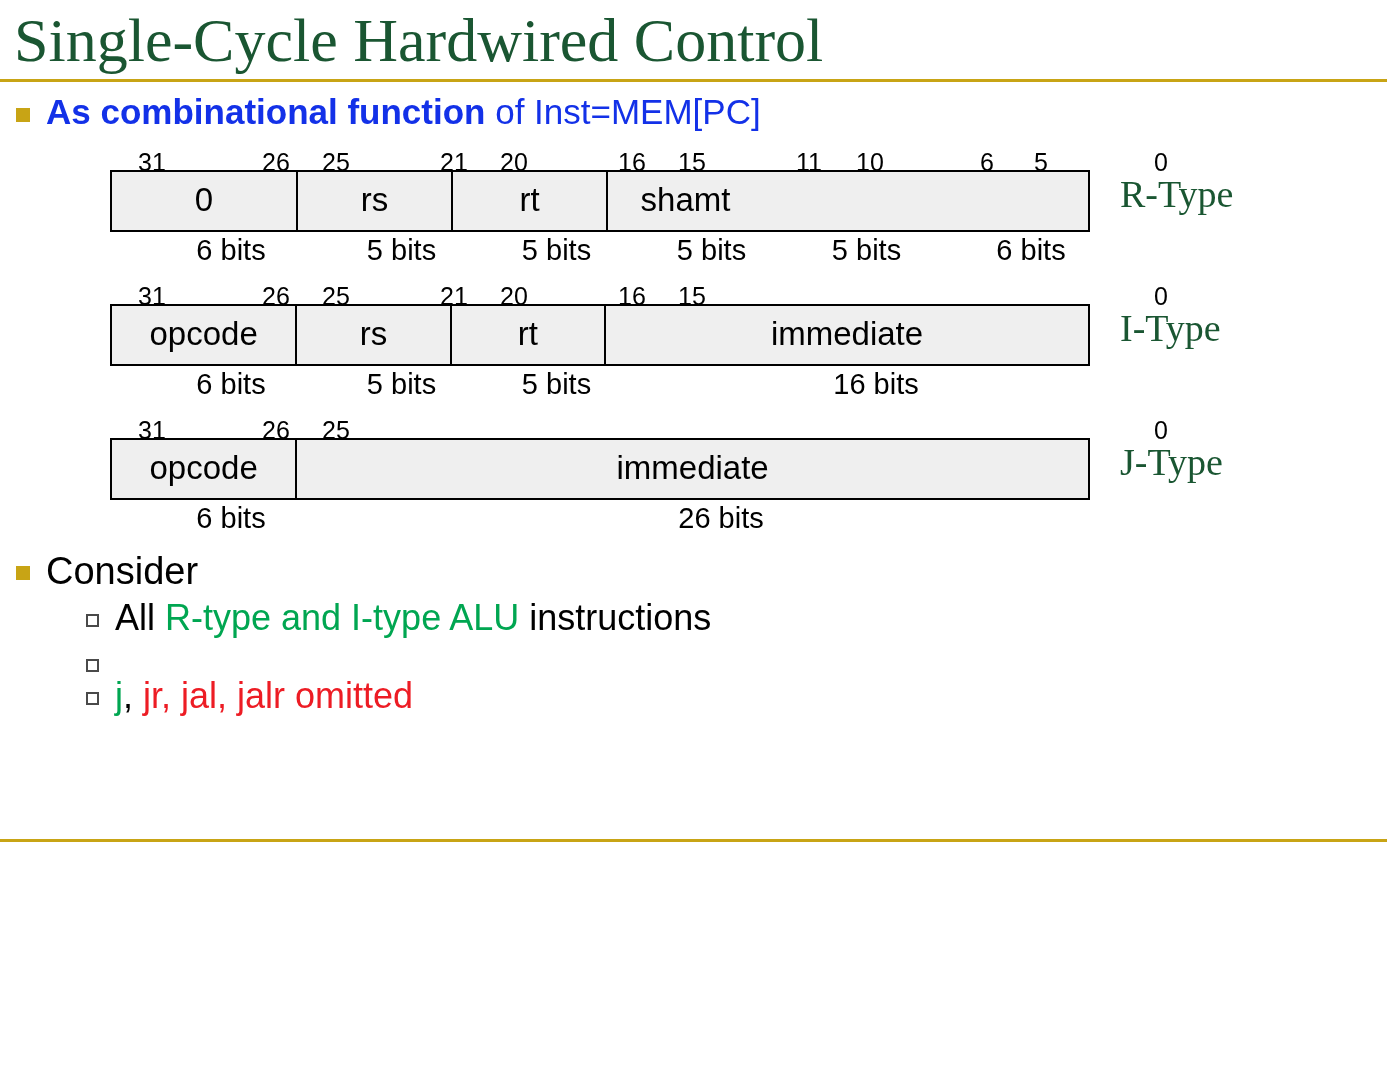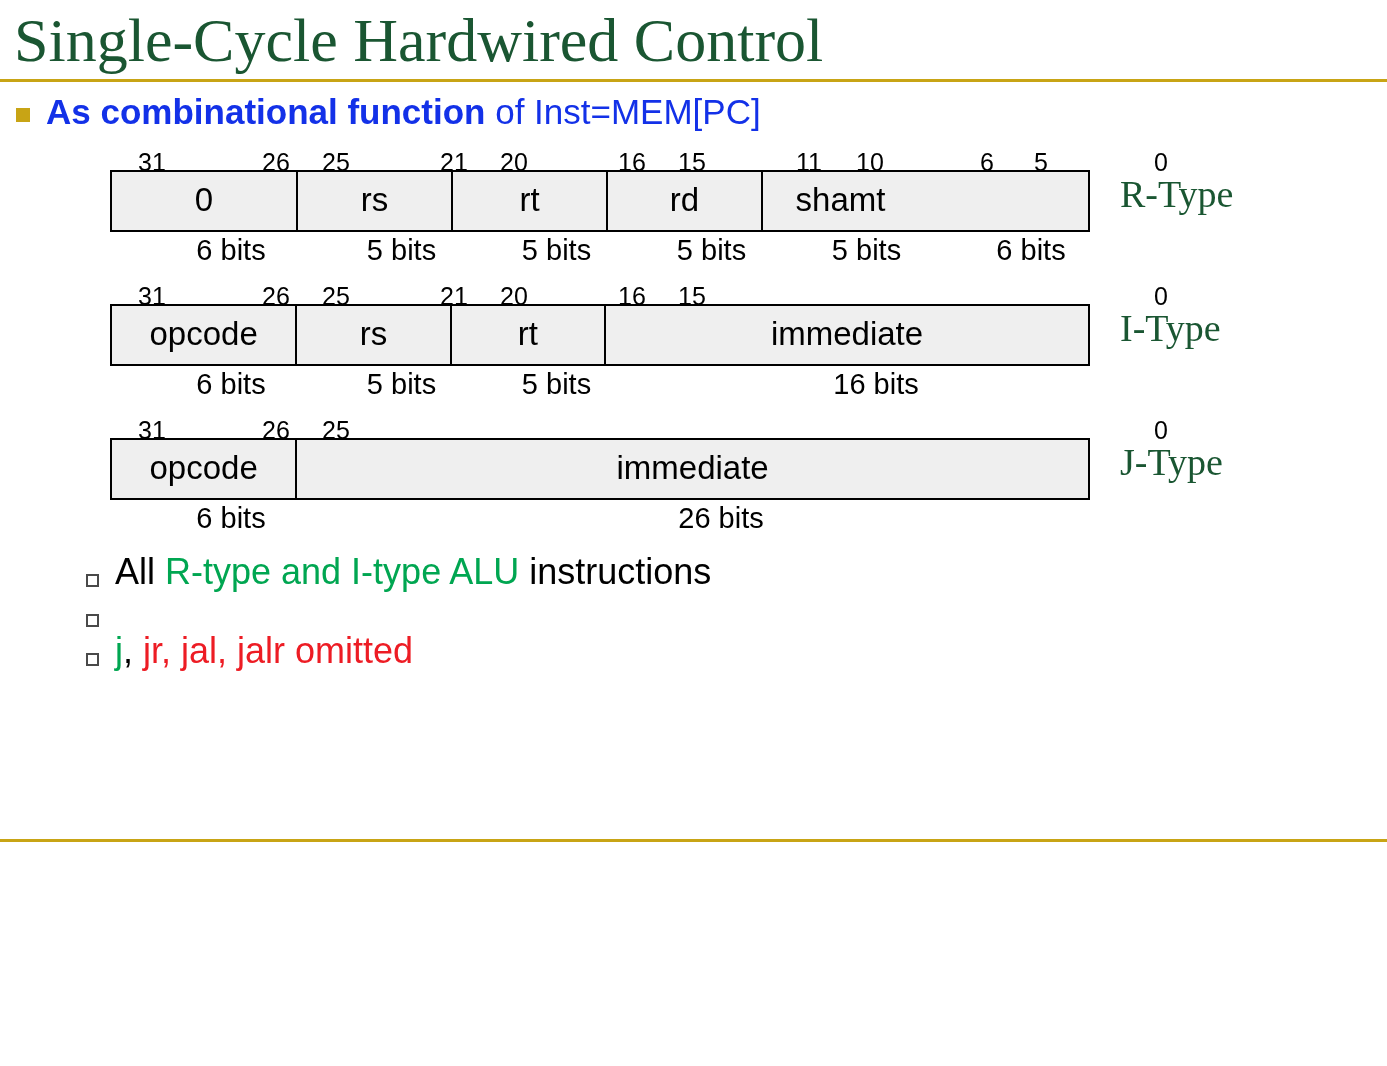--- a/index.html
+++ b/index.html
@@ -120,21 +120,21 @@
     position: absolute;
     font-family: "Liberation Serif", serif;
     font-size: 38px;
     color: #1a5632;
     left: 1010px;
   }
 
   
   .sub-row {
     display: flex;
-    align-items: center;
+    align-items: flex-start;
     margin: 2px 0 0 86px;
   }
   .sq-hollow {
     width: 13px;
     height: 13px;
     border: 2px solid #4a4a4a;
     box-sizing: border-box;
     margin-top: 18px;
     margin-right: 16px;
     flex: 0 0 auto;
@@ -186,21 +186,20 @@
         <span style="left:686px">11</span>
         <span style="left:746px">10</span>
         <span style="left:870px">6</span>
         <span style="left:924px">5</span>
         <span style="left:1044px">0</span>
       </div>
       <div class="fields">
         <div class="field" style="width:186px">0</div>
         <div class="field" style="width:155px">rs</div>
         <div class="field" style="width:155px">rt</div>
-        <div class="field" style="width:155px">rd</div>
         <div class="field" style="width:155px">shamt</div>
       </div>
       <div class="widths">
         <span style="left:28px;width:186px">6 bits</span>
         <span style="left:214px;width:155px">5 bits</span>
         <span style="left:369px;width:155px">5 bits</span>
         <span style="left:524px;width:155px">5 bits</span>
         <span style="left:679px;width:155px">5 bits</span>
         <span style="left:834px;width:174px">6 bits</span>
       </div>
@@ -246,20 +245,24 @@
       </div>
       <div class="widths">
         <span style="left:28px;width:186px">6 bits</span>
         <span style="left:214px;width:794px">26 bits</span>
       </div>
       <div class="type-label" style="top:24px">J-Type</div>
     </div>
 
   </div>
 
+  <div class="bullet-row" style="margin-top:4px">
+    <div class="sq-bullet"></div>
+    <div class="bullet-text" style="font-size:38px">Consider</div>
+  </div>
 
   <div class="sub-row">
     <div class="sq-hollow"></div>
     <div class="sub-text">
       <span>All </span><span class="g">R-type and I-type ALU</span><span> instructions</span>
     </div>
   </div>
 
   <div class="sub-row">
     <div class="sq-hollow"></div>

